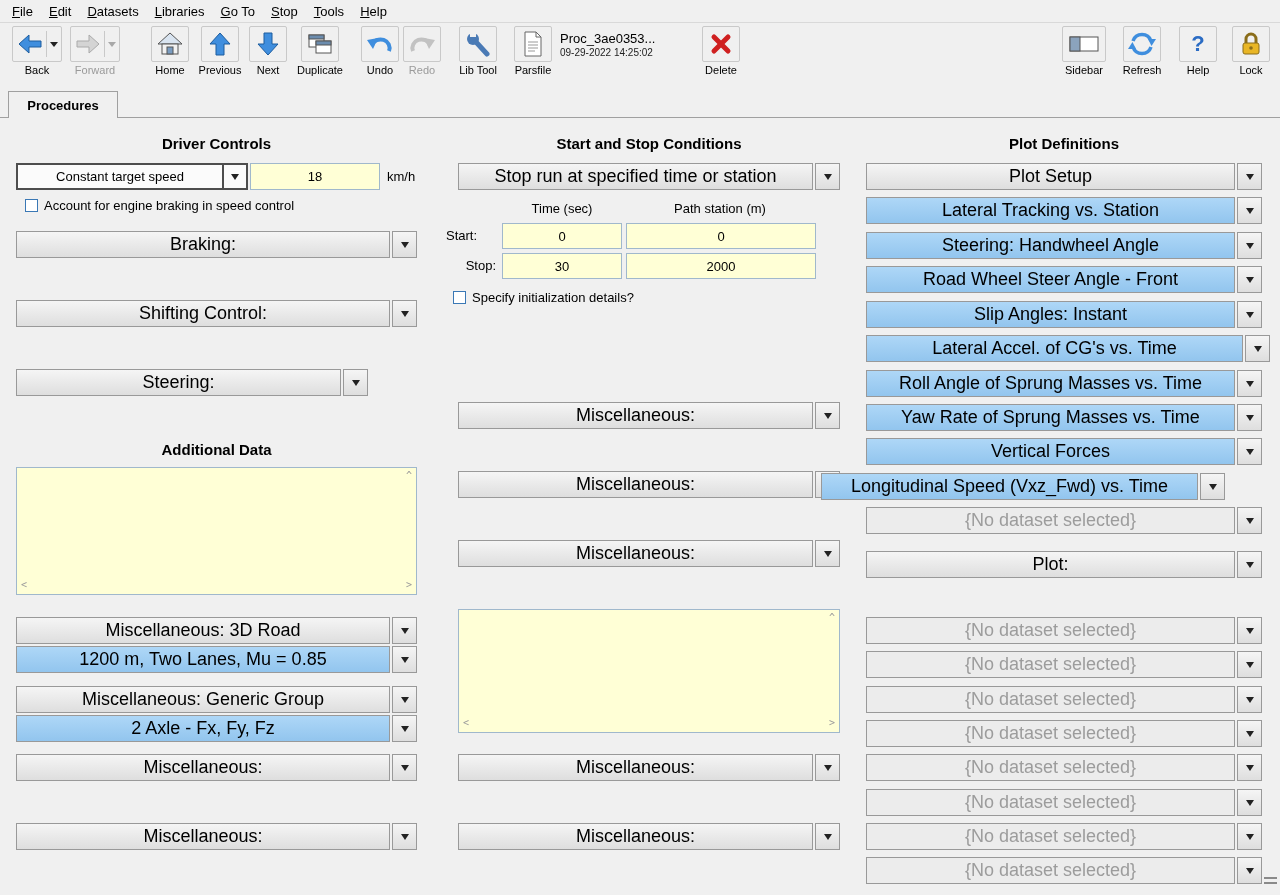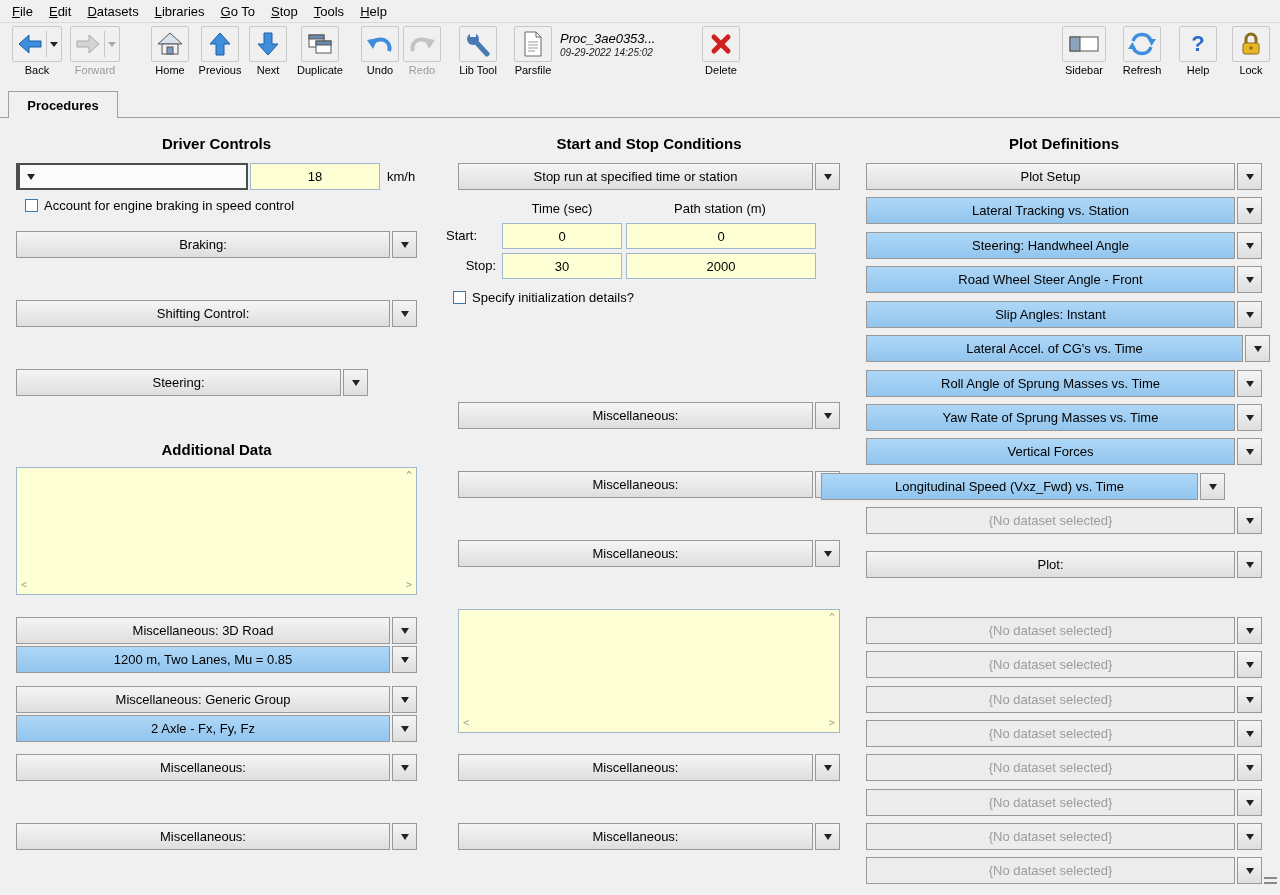--- a/index.html
+++ b/index.html
@@ -24,21 +24,21 @@
   .tbtn { position:absolute; top:26px; text-align:center; font-size:11px; }
   .ibox {
     border:1px solid #c9c9c9; border-radius:2px; height:36px;
     display:flex; align-items:center; justify-content:center; margin:0 auto; background:#f0f0f0;
   }
   .tlabel { margin-top:2px; white-space:nowrap; }
   .disabled .tlabel { color:#9a9a9a; }
   .vsep { width:1px; height:26px; background:#c9c9c9; margin:0 3px; }
   .tri-sm { width:0; height:0; border-left:4px solid transparent; border-right:4px solid transparent; border-top:5px solid #222; }
   .disabled .tri-sm { border-top-color:#a8a8a8; }
-  .docinfo { position:absolute; text-align:left;font-style:italic; }
+  .docinfo { position:absolute; text-align:left; }
   .doc-title { font-size:13px; }
   .doc-date  { font-size:10px; color:#222; margin-top:1px; }
   .help-glyph { font-size:22px; font-weight:bold; color:#2b6cc4; }
 
   
   .tabstrip-line { position:absolute; left:0; top:117px; width:100%; height:0; border-top:1px solid #a0a0a0; }
   .tab {
     position:absolute; left:8px; top:91px; width:110px; height:27px;
     background:#f0f0f0; border:1px solid #a0a0a0; border-bottom:none; z-index:2;
     display:flex; align-items:center; justify-content:center; font-weight:bold;
@@ -46,21 +46,21 @@
 
   
   .heading { position:absolute; font-size:15px; font-weight:bold; text-align:center; }
   .small-label { position:absolute; font-size:13px; white-space:nowrap; }
 
   
   .dd { position:absolute; height:27px; display:flex; }
   .dd-main {
     flex:1; border:1px solid #999; background:linear-gradient(#f5f5f5,#dedede);
     display:flex; align-items:center; justify-content:center;
-    font-size:13px; overflow:hidden; white-space:nowrap; cursor:default;text-align:center;
+    font-size:18px; overflow:hidden; white-space:nowrap; cursor:default;text-align:center;
   }
   .dd-btn {
     width:25px; margin-left:2px; border:1px solid #999; background:linear-gradient(#f5f5f5,#dedede);
     display:flex; align-items:center; justify-content:center; cursor:default;
   }
   .dd.blue .dd-main { background:linear-gradient(#aed7f7,#92c5ee); }
   .dd.empty .dd-main { background:#ececec; color:#9c9c9c; }
   .tri { width:0; height:0; border-left:4px solid transparent; border-right:4px solid transparent; border-top:6px solid #222; }
 
   
@@ -264,20 +264,21 @@
 </div>
 
 <div class="tabstrip-line"></div>
 <div class="tab">
   <span>Procedures</span>
 </div>
 
 <div class="heading" style="left:16px;top:135px;width:401px">Driver Controls</div>
 
 <div class="speed-dd">
+  <div class="speed-main">Constant target speed</div>
   <div class="speed-btn">
     <span class="tri"></span>
   </div>
 </div>
 <input class="yellow-input" style="left: 250px; top: 163px; width: 130px; height: 27px;" value="18">
 <span class="small-label" style="left:387px;top:169px">km/h</span>
 
 <span class="cb" style="left:25px;top:199px"></span>
 <span class="small-label" style="left:44px;top:198px">Account for engine braking in speed control</span>
 

